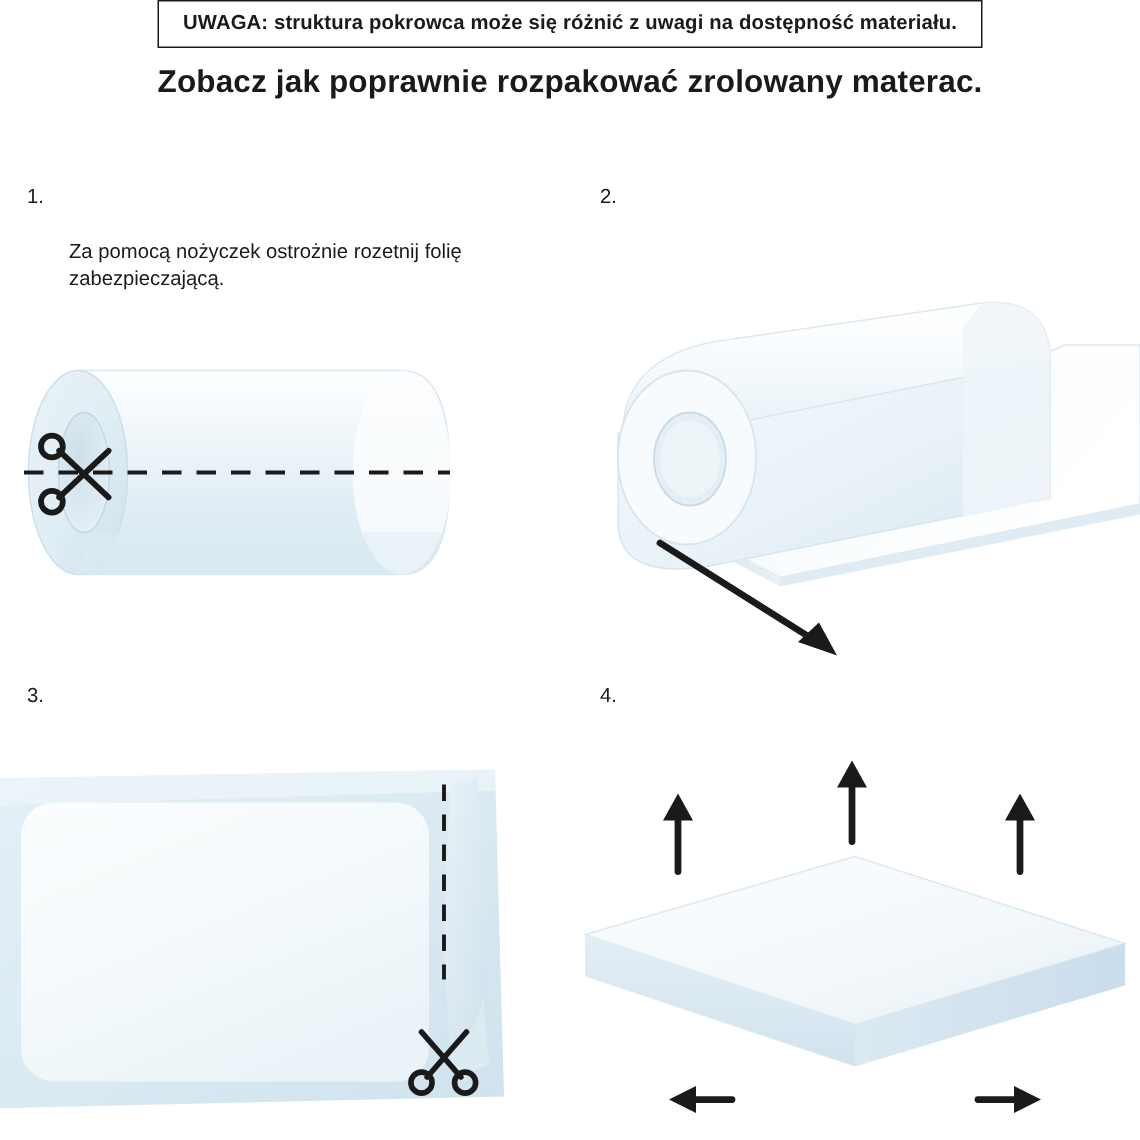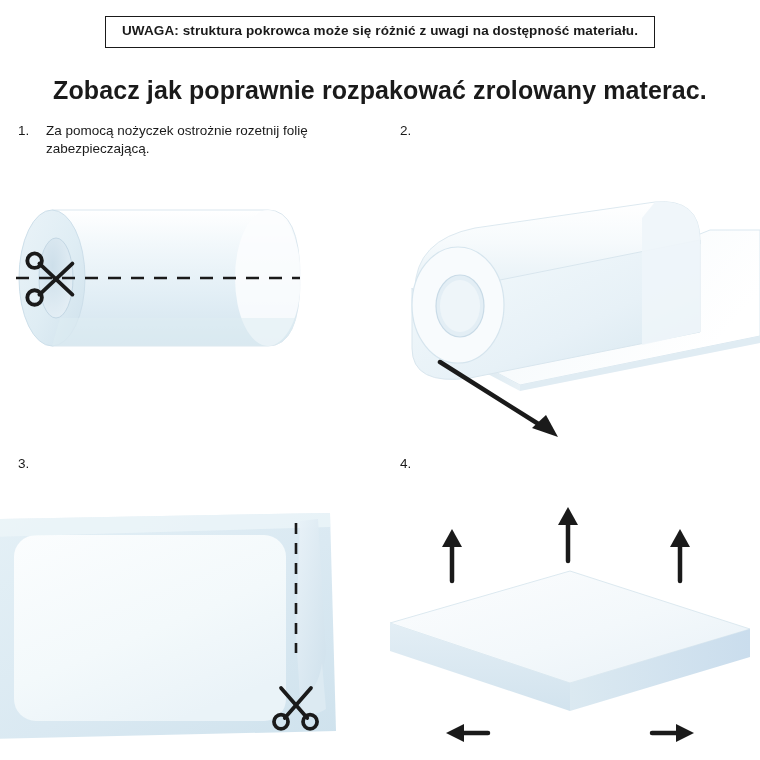--- a/index.html
+++ b/index.html
@@ -13,39 +13,39 @@
     font-family: "Liberation Sans", sans-serif;
     color: #1a1a1a;
     overflow: hidden;
     position: relative;
   }
 
   
   .notice-wrap {
     display: flex;
     justify-content: center;
-    padding-top: 16px;
+    padding-top: 0;
   }
   .notice {
     border: 1px solid #1a1a1a;
     padding: 7px 16px 8px 16px;
     font-size: 13.5px;
     font-weight: bold;
     letter-spacing: 0.1px;
     line-height: 1.1;
     background: #fff;
     white-space: nowrap;
   }
 
   
   .title {
     text-align: center;
-    font-size: 25px;
+    font-size: 21px;
     font-weight: bold;
-    margin-top: 28px;
+    margin-top: 11px;
     letter-spacing: 0.1px;
   }
 
   
   .grid {
     position: absolute;
     top: 110px;
     left: 0;
     width: 760px;
     height: 650px;
@@ -91,21 +91,21 @@
   <div class="notice">UWAGA: struktura pokrowca może się różnić z uwagi na dostępność materiału.</div>
 </div>
 
 <div class="title">Zobacz jak poprawnie rozpakować zrolowany materac.</div>
 
 <div class="grid">
 
   <div class="cell cell-1">
     <div class="step-head">
       <div class="step-num">1.</div>
-      <div class="step-text" style="max-width:262px;">Za pomocą nożyczek ostrożnie rozetnij folię zabezpieczającą.</div>
+      <div class="step-text" style="max-width:262px;margin-top:37px;">Za pomocą nożyczek ostrożnie rozetnij folię zabezpieczającą.</div>
     </div>
     <div class="art">
       <svg width="380" height="250" viewBox="0 0 380 250">
         <defs>
           <linearGradient id="rollSide" x1="0" y1="0" x2="0" y2="1">
             <stop offset="0%" stop-color="#ffffff"></stop>
             <stop offset="25%" stop-color="#f2f8fb"></stop>
             <stop offset="60%" stop-color="#e3eff6"></stop>
             <stop offset="100%" stop-color="#d3e4ee"></stop>
           </linearGradient>

